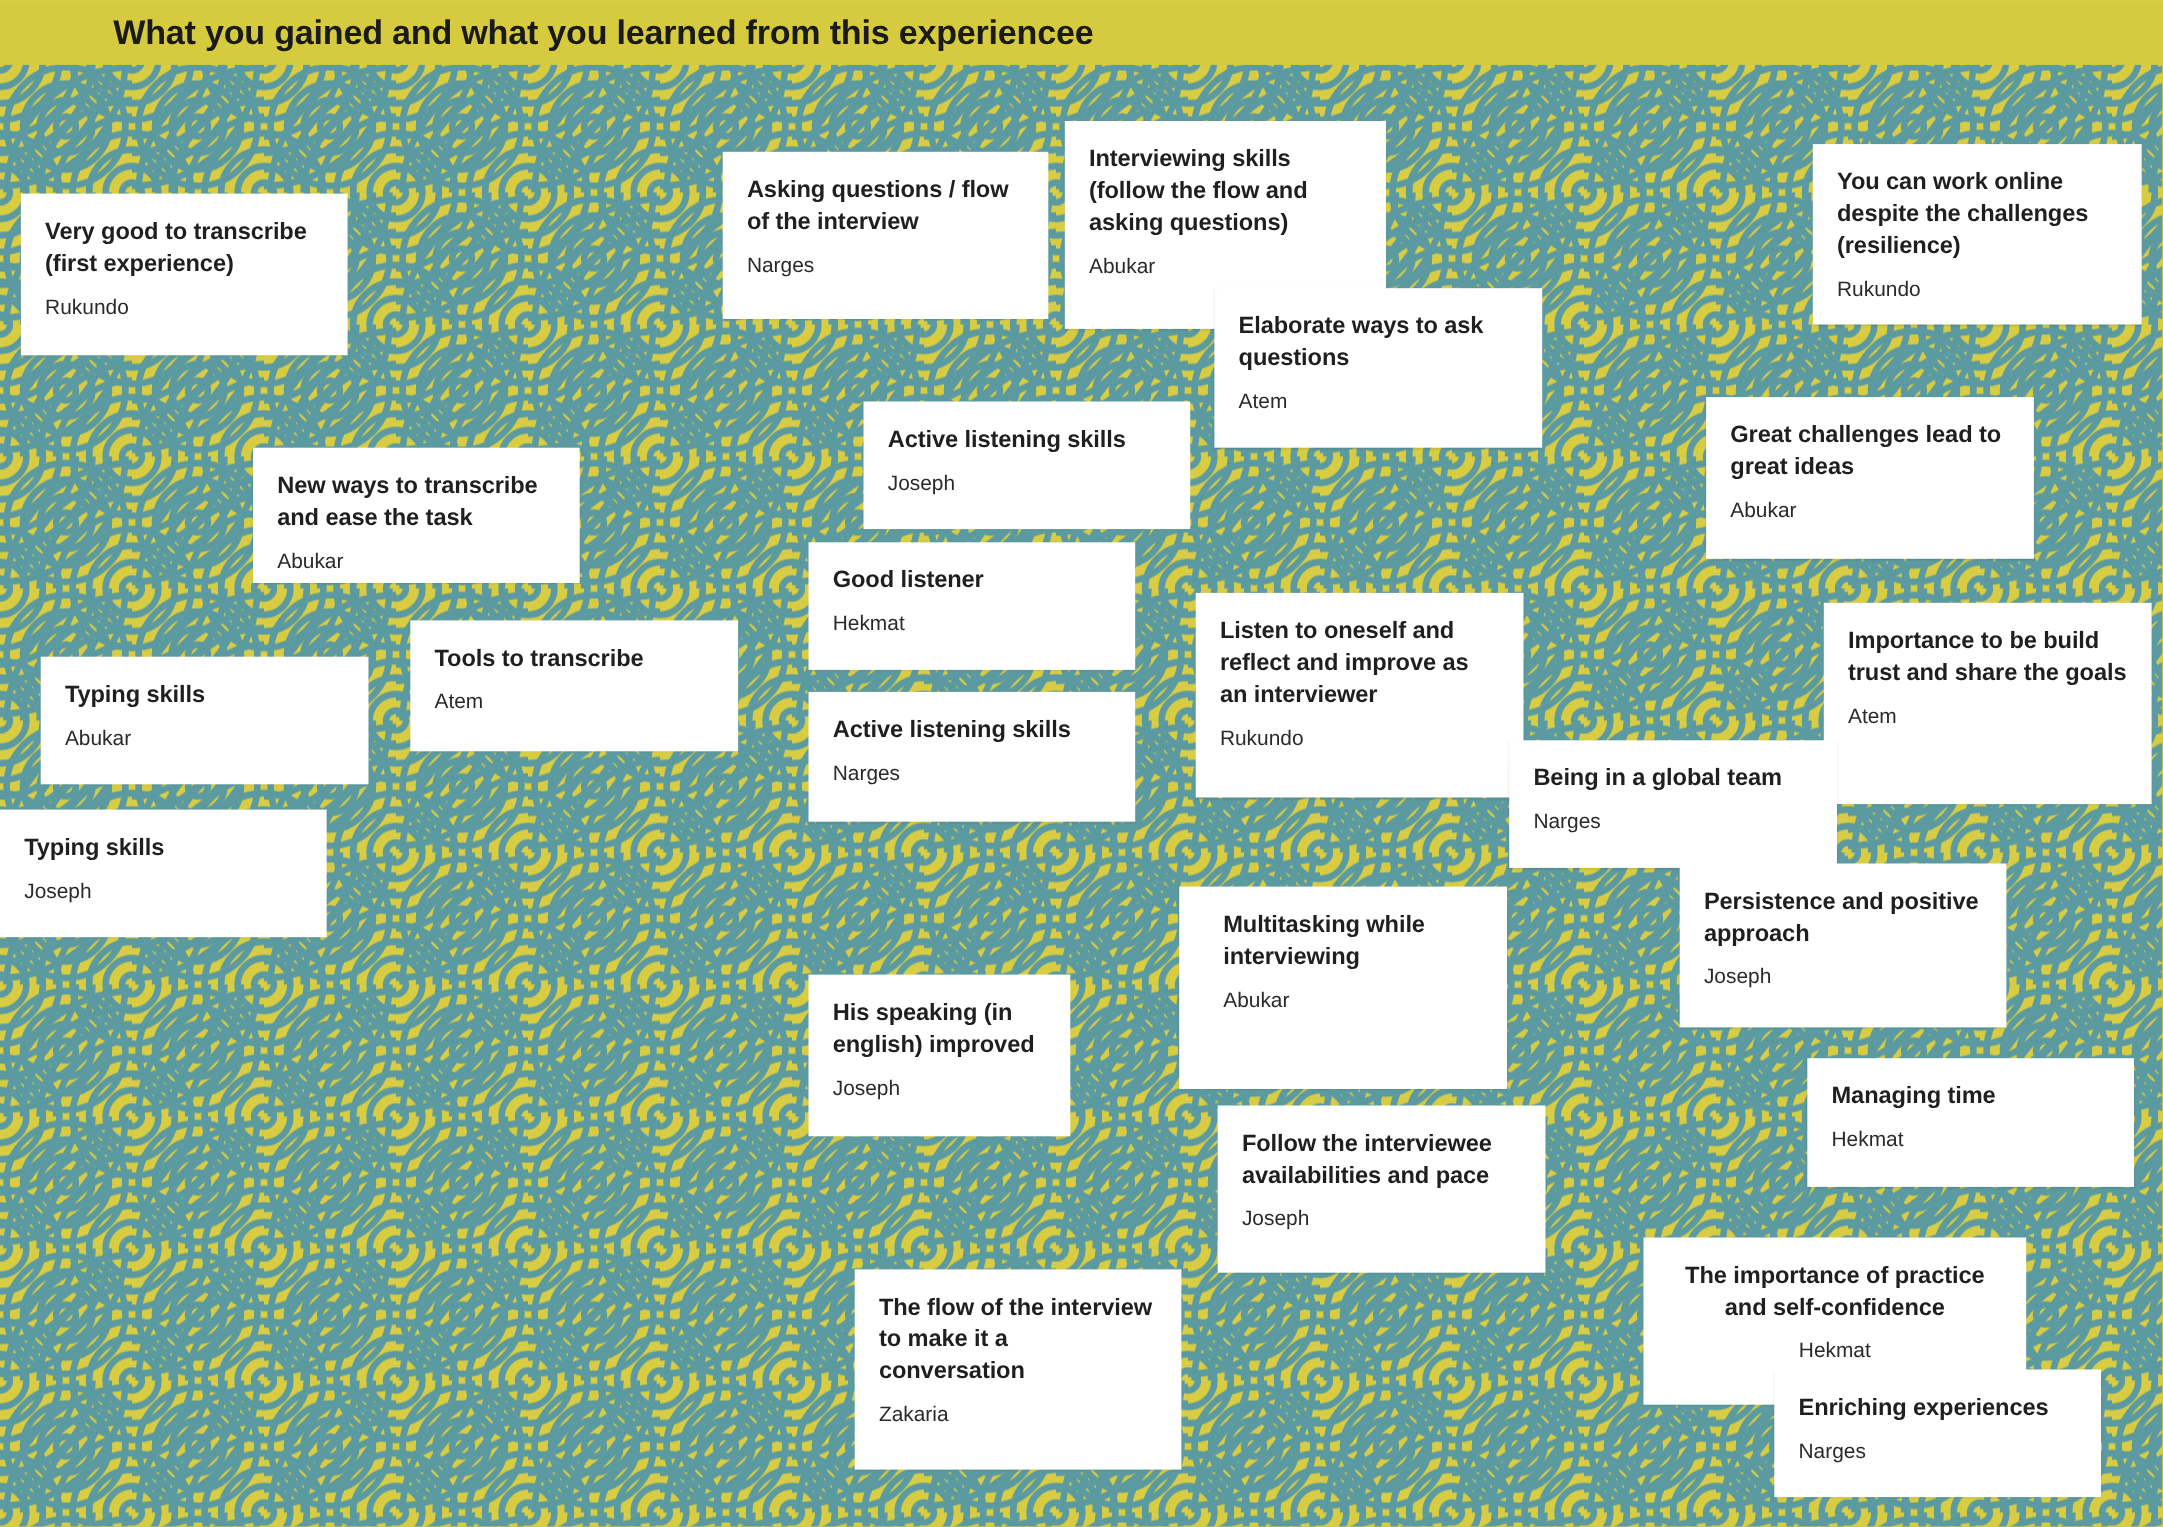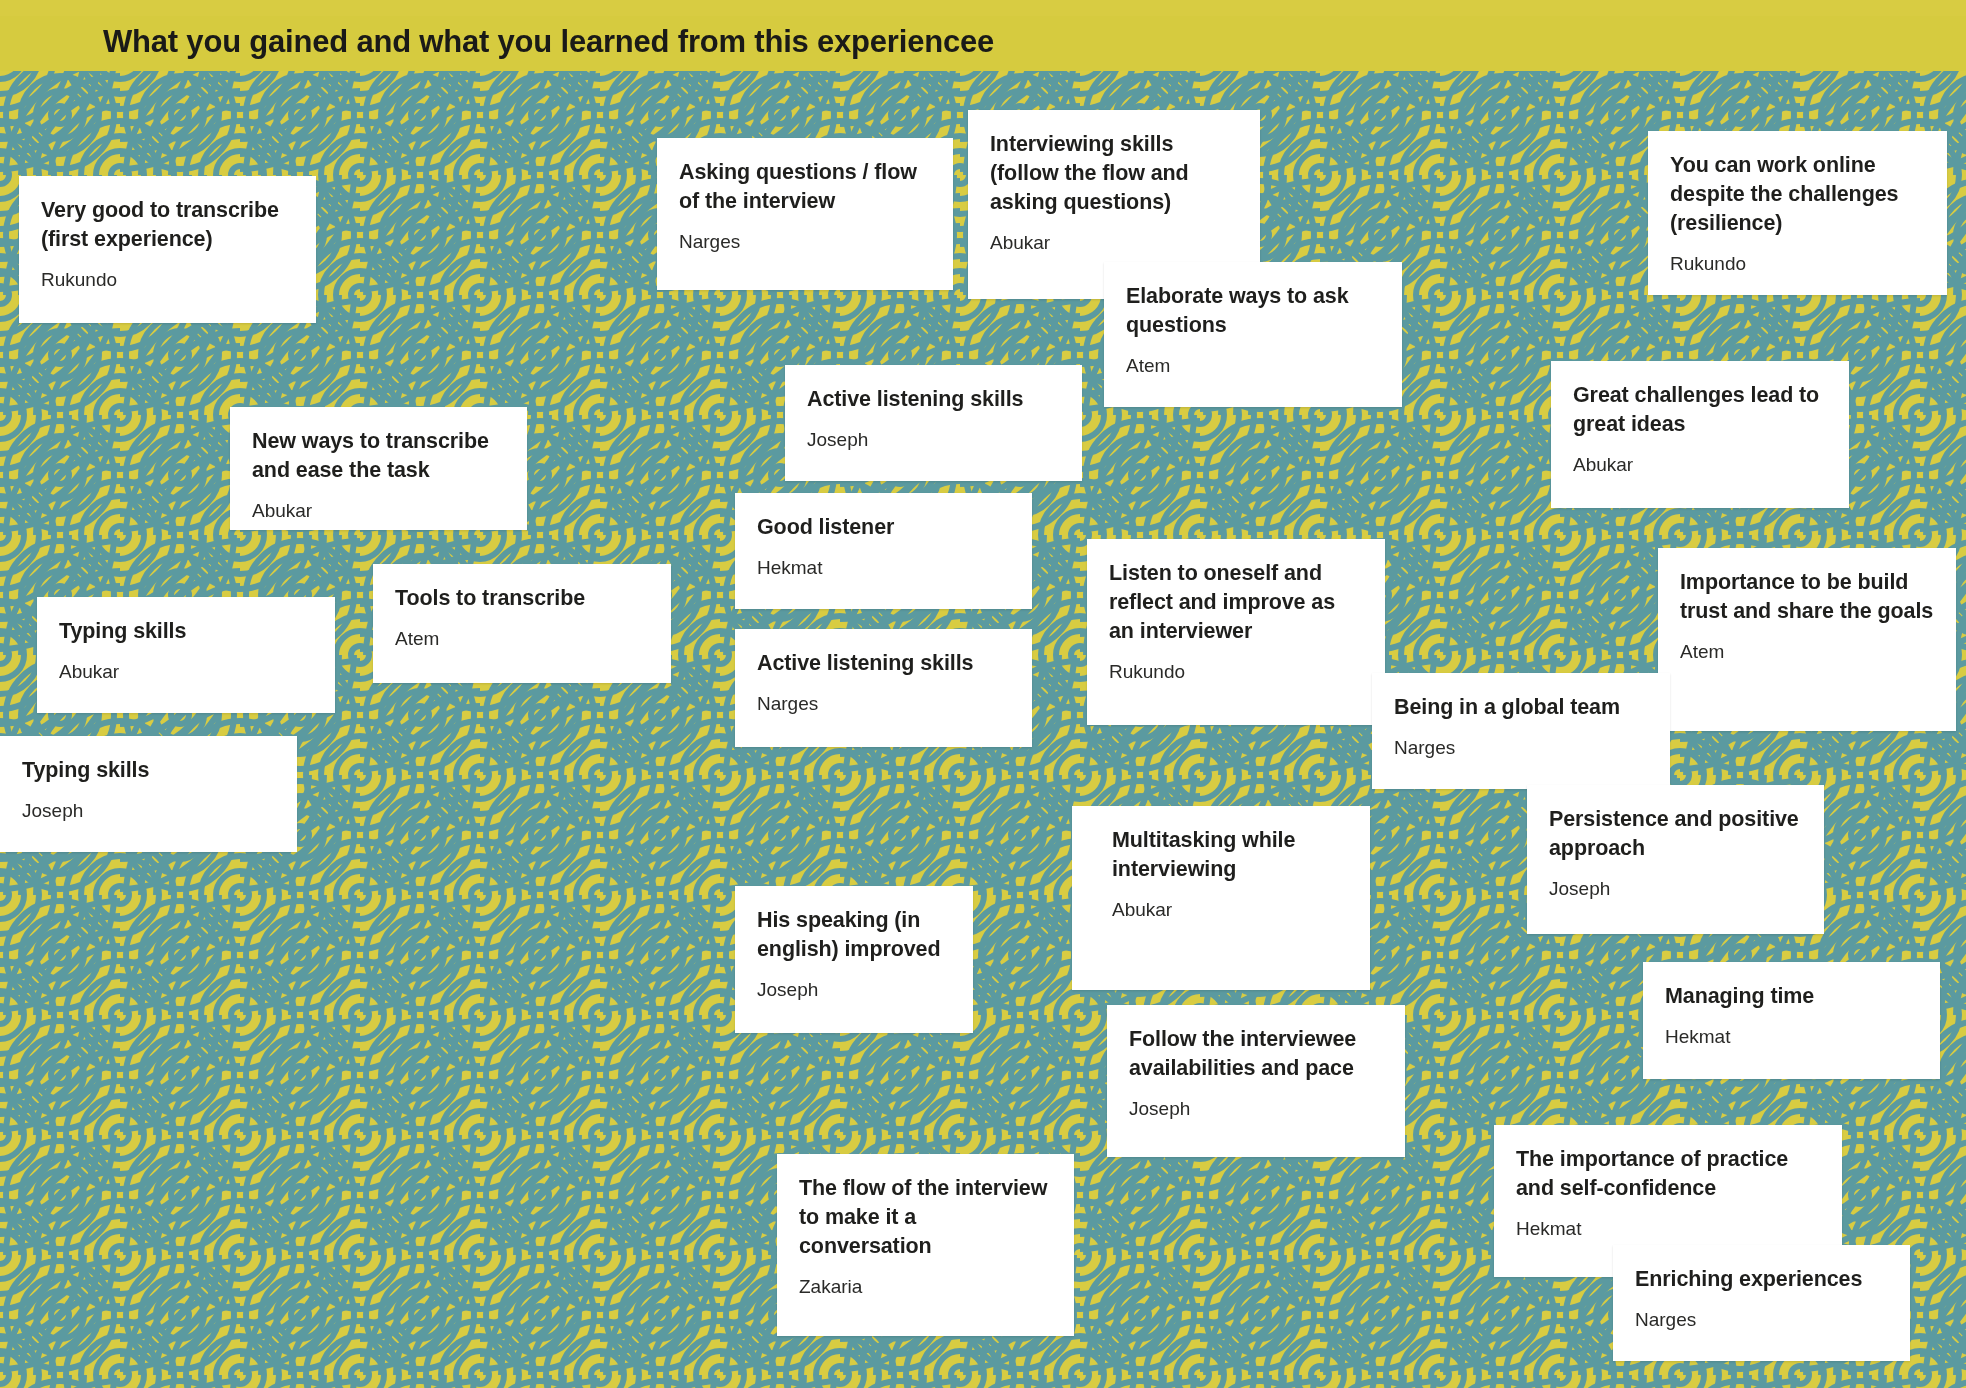--- a/index.html
+++ b/index.html
@@ -19,21 +19,21 @@
     position: relative;
     width: 1966px;
     height: 1388px;
     overflow: hidden;
   }
 
   
   #header-bar {
     position: absolute;
     left: 0;
-    top: 16px;
+    top: 4px;
     width: 1966px;
     height: 55px;
     background: #d6cb3f;
     z-index: 50;
   }
   #board-title {
     position: absolute;
     left: 103px;
     top: 5px;
     font-size: 31px;
@@ -213,21 +213,21 @@
         <div class="card-author">Joseph</div>
       </div>
       <div class="card" style="left: 1643px; top: 962px; width: 297px; height: 117px; z-index: 29;">
         <div class="card-title">Managing time</div>
         <div class="card-author">Hekmat</div>
       </div>
       <div class="card" style="left: 1091px; top: 1005px; width: 298px; height: 152px; z-index: 30; margin-left: 16px;">
         <div class="card-title">Follow the interviewee availabilities and pace</div>
         <div class="card-author">Joseph</div>
       </div>
-      <div class="card" style="left: 1494px; top: 1125px; width: 348px; height: 152px; z-index: 31;">
+      <div class="card" style="left: 1494px; top: 1125px; width: 348px; height: 152px; z-index: 31; text-align: center;">
         <div class="card-title">The importance of practice and self-confidence</div>
         <div class="card-author">Hekmat</div>
       </div>
       <div class="card" style="left: 777px; top: 1138px; width: 297px; height: 182px; z-index: 32; margin-top: 16px;">
         <div class="card-title">The flow of the interview to make it a conversation</div>
         <div class="card-author">Zakaria</div>
       </div>
       <div class="card" style="left: 1613px; top: 1245px; width: 297px; height: 116px; z-index: 33;">
         <div class="card-title">Enriching experiences</div>
         <div class="card-author">Narges</div>

